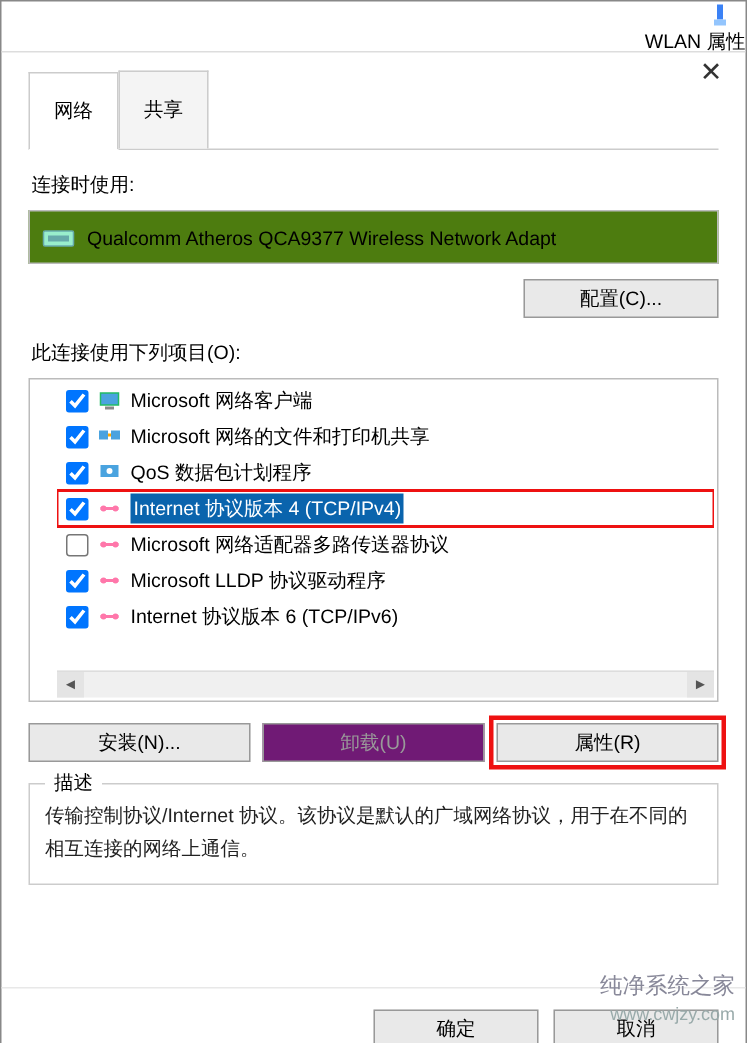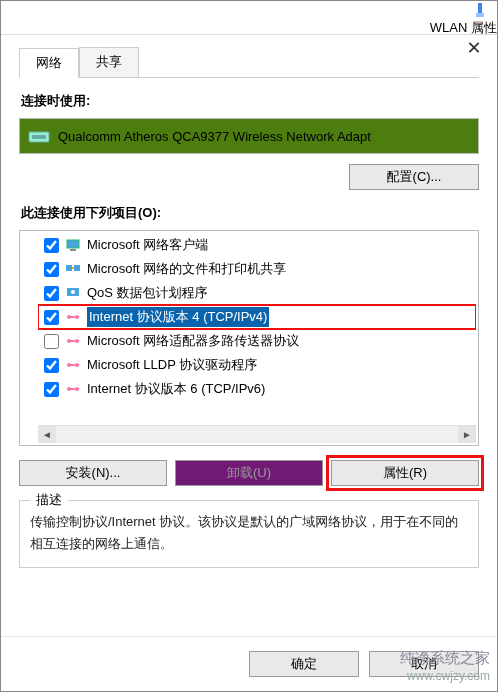--- a/index.html
+++ b/index.html
@@ -41,41 +41,40 @@
   .body {
     padding: 12px 18px 8px 18px;
   }
   .tabs {
     display: flex;
     border-bottom: 1px solid #ccc;
     margin-bottom: 14px;
     position: relative;
   }
   .tab {
-    padding: 5px 16px;
+    padding: 16px 16px;
     border: 1px solid #ccc;
     border-bottom: none;
     background: #fff;
     position: relative;
     top: 1px;
     cursor: pointer;
     font-size: 13px;
   }
   .tab.inactive {
     background: #f4f4f4;
     top: 0;
     border-top: 1px solid #ccc;
   }
   .tab.active {
     background: #fff;
     border-bottom: 1px solid #fff;
   }
   .label-line {
     margin: 4px 0 8px 2px;
-    font-weight: bold;
   }
   .adapter-box {
     border: 1px solid #bbb;
     background: #4d7c0f;
     padding: 6px 8px;
     display: flex;
     align-items: center;
     gap: 8px;
     height: 36px;
   }

